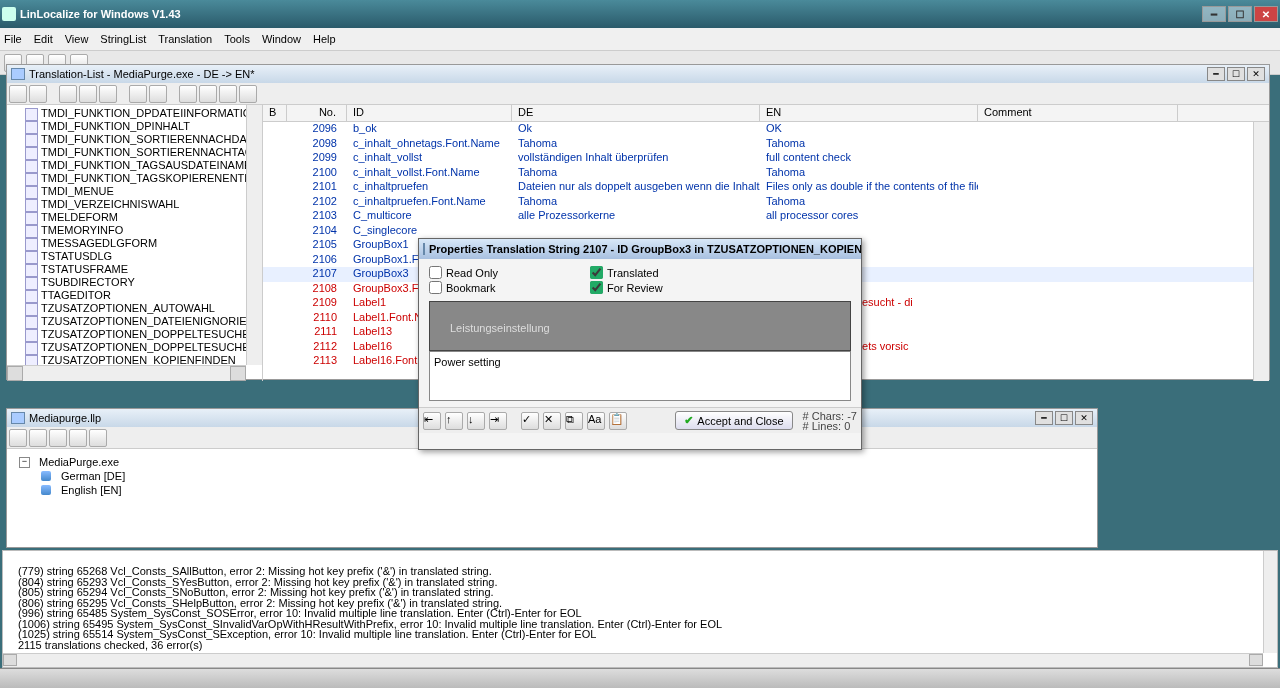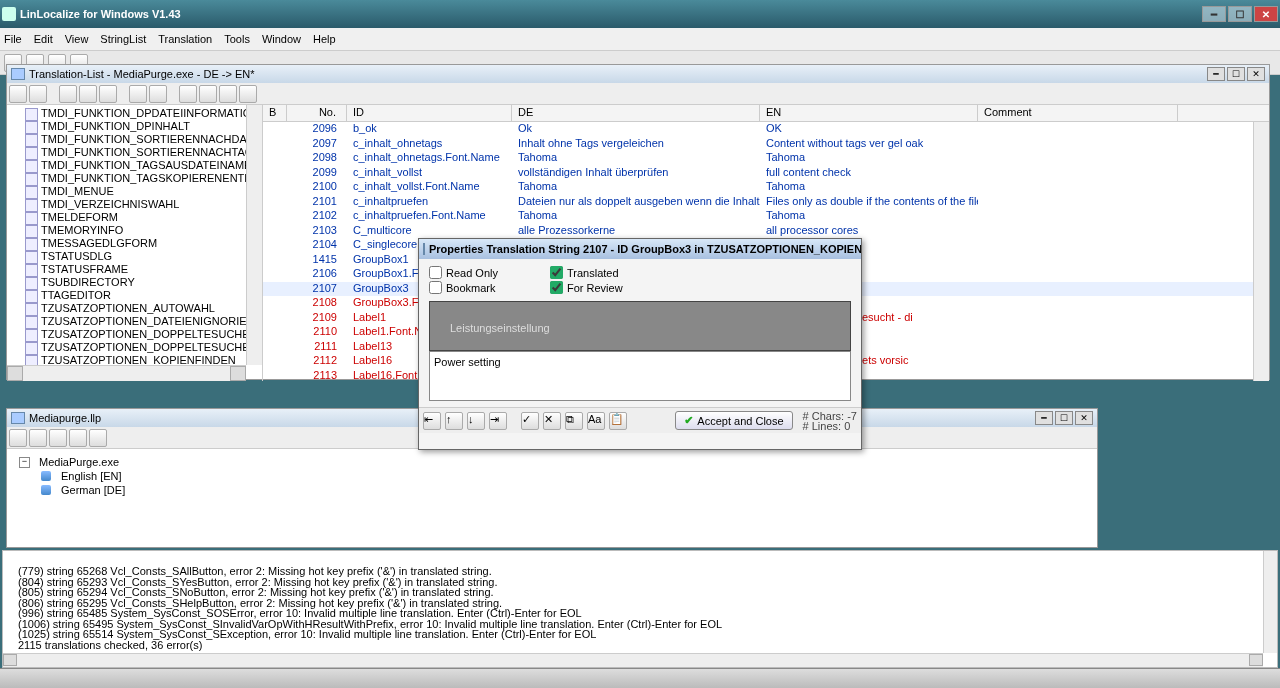--- a/index.html
+++ b/index.html
@@ -62,21 +62,21 @@
 #log-panel .scroll-v { position:absolute; right:0; top:0; bottom:14px; width:14px; background:#eee; border-left:1px solid #ccc; }
 #log-panel .scroll-h { position:absolute; left:0; right:14px; bottom:0; height:14px; background:#eee; border-top:1px solid #ccc; display:flex; justify-content:space-between; }
 #log-panel .scroll-h span{ width:14px; height:12px; background:#ddd; border:1px solid #aaa; }
 
 .taskbar { position:absolute; left:0; bottom:0; width:1280px; height:20px; background:linear-gradient(#ddd,#bbb); border-top:1px solid #888; }
 
 #dialog { position:absolute; left:418px; top:238px; width:444px; height:212px; background:#f4f4f4; border:1px solid #666; box-shadow:2px 2px 6px rgba(0,0,0,0.4); }
 #dialog .dlg-title { height:20px; background:linear-gradient(#d8e8f8,#a8c0e0); display:flex; align-items:center; padding:0 4px; font-weight:bold; overflow:hidden; white-space:nowrap;}
 #dialog .dlg-title .spacer{flex:1;}
 #dialog .dlg-body { padding:6px 10px; }
-#dialog .check-row { display:flex; gap:52px; }
+#dialog .check-row { display:flex; gap:92px; }
 #dialog .check-col label { display:flex; align-items:center; gap:4px; height:15px; }
 #dialog .check-col input { accent-color:#2a6; }
 #dialog .src-box { margin-top:6px; height:50px; background:#888; color:#ddd; padding:20px; border:1px solid #444; }
 #dialog .trg-box { height:50px; background:#fff; border:1px solid #888; padding:4px; }
 #dialog .dlg-toolbar { height:26px; border-top:1px solid #ccc; display:flex; align-items:center; padding:2px 4px; gap:4px; background:#eee;}
 #dialog .dlg-toolbar .sep { width:6px; }
 #dialog .accept-btn { margin-left:auto; background:linear-gradient(#fff,#dde); border:1px solid #888; border-radius:3px; padding:2px 8px; display:flex; align-items:center; gap:4px; }
 #dialog .accept-btn .tick { color:#2a2; font-weight:bold; }
 #dialog .stats { margin-left:6px; font-size:9px; line-height:10px; color:#444;}
 </style>
@@ -179,28 +179,20 @@
           <div class="grid-row">
             <div class="col-b"></div>
             <div class="col-no">2096</div>
             <div class="col-id">b_ok</div>
             <div class="col-de">Ok</div>
             <div class="col-en">OK</div>
             <div class="col-cmt"></div>
           </div>
           <div class="grid-row">
             <div class="col-b"></div>
-            <div class="col-no">2097</div>
-            <div class="col-id">c_inhalt_ohnetags</div>
-            <div class="col-de">Inhalt ohne Tags vergeleichen</div>
-            <div class="col-en">Content without tags ver gel oak</div>
-            <div class="col-cmt"></div>
-          </div>
-          <div class="grid-row">
-            <div class="col-b"></div>
             <div class="col-no">2098</div>
             <div class="col-id">c_inhalt_ohnetags.Font.Name</div>
             <div class="col-de">Tahoma</div>
             <div class="col-en">Tahoma</div>
             <div class="col-cmt"></div>
           </div>
           <div class="grid-row">
             <div class="col-b"></div>
             <div class="col-no">2099</div>
             <div class="col-id">c_inhalt_vollst</div>
@@ -243,21 +235,21 @@
           <div class="grid-row">
             <div class="col-b"></div>
             <div class="col-no">2104</div>
             <div class="col-id">C_singlecore</div>
             <div class="col-de"></div>
             <div class="col-en"></div>
             <div class="col-cmt"></div>
           </div>
           <div class="grid-row">
             <div class="col-b"></div>
-            <div class="col-no">1415</div>
+            <div class="col-no">2105</div>
             <div class="col-id">GroupBox1</div>
             <div class="col-de"></div>
             <div class="col-en"></div>
             <div class="col-cmt"></div>
           </div>
           <div class="grid-row">
             <div class="col-b"></div>
             <div class="col-no">2106</div>
             <div class="col-id">GroupBox1.Fon</div>
             <div class="col-de"></div>
@@ -338,22 +330,22 @@
   <div class="sub-toolbar">
     <div class="tb-btn"></div>
     <div class="tb-btn"></div>
     <div class="tb-btn"></div>
     <div class="tb-btn"></div>
     <div class="tb-btn"></div>
   </div>
   <div class="body">
     <div class="proj-tree" id="proj-tree">
         <div class="node l0">MediaPurge.exe</div>
+        <div class="node l1">German  [DE]</div>
         <div class="node l1">English  [EN]</div>
-        <div class="node l1">German  [DE]</div>
       </div>
   </div>
 </div>
 
 <div id="log-panel">
   <div class="log-body" id="log-body">
       <div>(779) string 65268 Vcl_Consts_SAllButton, error 2: Missing hot key prefix ('&amp;') in translated string.</div>
       <div>(804) string 65293 Vcl_Consts_SYesButton, error 2: Missing hot key prefix ('&amp;') in translated string.</div>
       <div>(805) string 65294 Vcl_Consts_SNoButton, error 2: Missing hot key prefix ('&amp;') in translated string.</div>
       <div>(806) string 65295 Vcl_Consts_SHelpButton, error 2: Missing hot key prefix ('&amp;') in translated string.</div>

